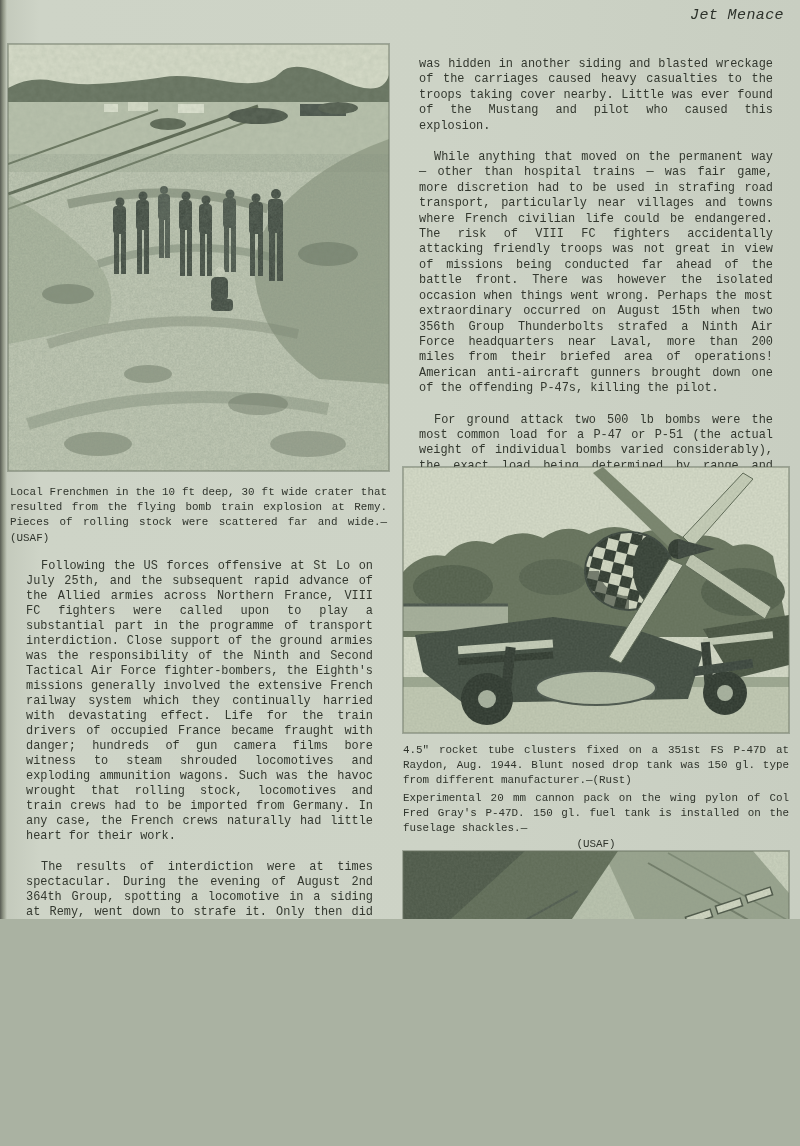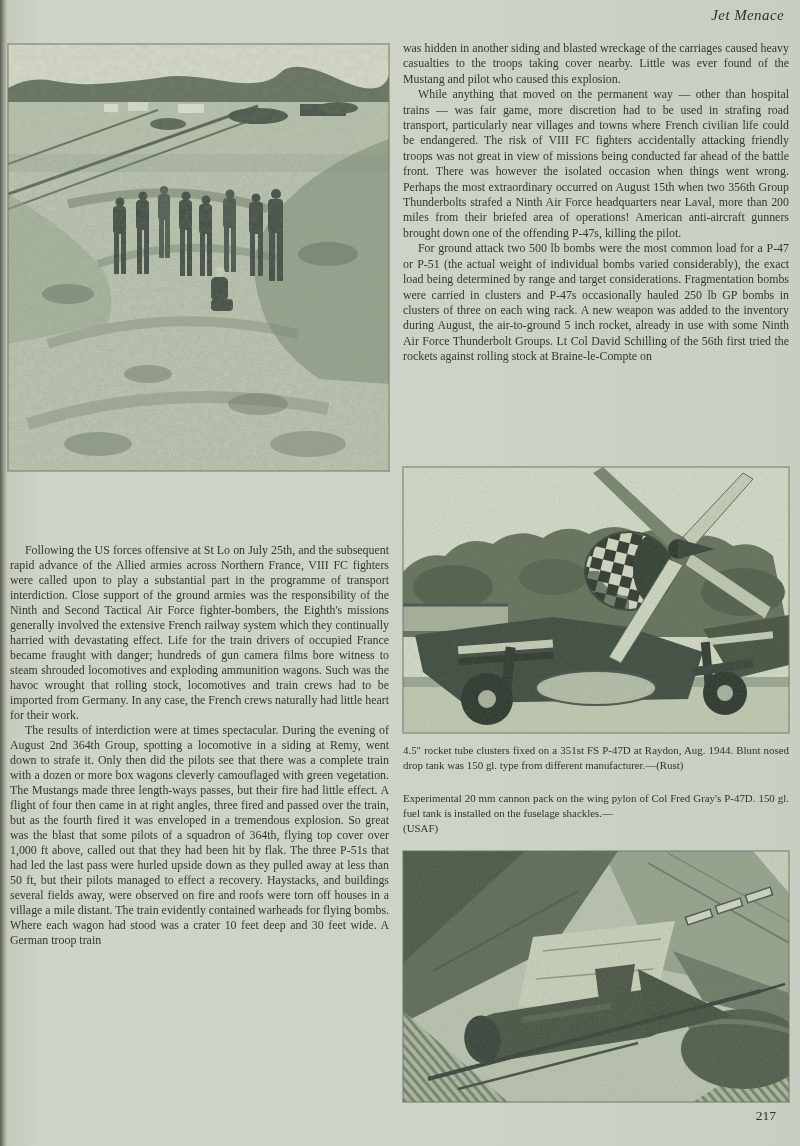--- a/index.html
+++ b/index.html
@@ -1,37 +1,37 @@
 <!DOCTYPE html>
 <html><head>
 <meta charset="utf-8">
 <style>
   html,body{margin:0;padding:0;background:#aab2a2;}
   .page{
-    position:relative;width:800px;height:1146px;overflow:hidden;
+    position:relative;width:800px;height:919px;overflow:hidden;
     background:linear-gradient(90deg,#c2c8ba 0,#ced4c7 5%,#cdd3c6 55%,#c8cec1 100%);
-    font-family:Liberation Serif, serif;color:#33382f;
+    font-family:Liberation Mono, monospace;color:#33382f;
   }
   .scan-edge{position:absolute;left:0;top:0;width:7px;height:100%;
     background:linear-gradient(90deg,#3e423a 0,#828877 45%,rgba(200,206,192,0) 100%);opacity:.8;}
   .running-head{position:absolute;top:7px;right:16px;font-style:italic;font-size:15px;
     letter-spacing:.4px;color:#2d322b;}
   figure{margin:0;}
   .photo{position:absolute;background:#c6cdbb;outline:1px solid rgba(70,80,62,.35);}
   .photo svg{display:block;width:100%;height:100%;}
   .body-text{position:absolute;text-align:justify;font-size:11.9px;color:#33382f;}
   .left-body{left:10px;top:543px;width:379px;line-height:15.0px;}
   .right-body{left:403px;top:41px;width:386px;line-height:15.4px;}
-  .body-text p{margin:0;}
+  .body-text p{margin:16px;}
   .body-text p.indent{text-indent:15px;}
   .caption{position:absolute;text-align:justify;font-size:10.9px;line-height:15.2px;color:#2f342c;}
   .caption-crater{left:10px;top:485px;width:377px;}
   .caption-rocket{left:403px;top:743px;width:386px;}
   .caption-cannon{left:403px;top:791px;width:386px;}
-  .credit{display:block;text-align:left;}
+  .credit{display:block;text-align:center;}
   .photo-crater{left:8px;top:44px;width:381px;height:427px;}
   .photo-p47{left:403px;top:467px;width:386px;height:266px;}
   .photo-cannon{left:403px;top:851px;width:386px;height:251px;}
   .page-number{position:absolute;right:24px;top:1108px;font-size:13.5px;color:#2d322b;}
 </style>
 </head>
 <body>
 
 <div class="page">
   <div class="scan-edge"></div>
@@ -130,20 +130,21 @@
             <rect x="203" y="233" width="17" height="24" rx="5"></rect>
             <rect x="203" y="255" width="22" height="12" rx="4"></rect>
           </g>
       </g>
       <rect width="381" height="427" filter="url(#grain1b)" opacity=".30"></rect>
       <rect y="110" width="381" height="317" filter="url(#grain1)" opacity=".38"></rect>
       <rect width="381" height="427" fill="none" stroke="#6a7462" stroke-width="1.5" opacity=".6"></rect>
     </svg>
   </figure>
 
+  <div class="caption caption-crater">Local Frenchmen in the 10 ft deep, 30 ft wide crater that resulted from the flying bomb train explosion at Remy. Pieces of rolling stock were scattered far and wide.—(USAF)</div>
 
   <div class="body-text left-body">
     <p class="indent">Following the US forces offensive at St Lo on July 25th, and the subsequent rapid advance of the Allied armies across Northern France, VIII FC fighters were called upon to play a substantial part in the programme of transport interdiction. Close support of the ground armies was the responsibility of the Ninth and Second Tactical Air Force fighter-bombers, the Eighth's missions generally involved the extensive French railway system which they continually harried with devastating effect. Life for the train drivers of occupied France became fraught with danger; hundreds of gun camera films bore witness to steam shrouded locomotives and exploding ammunition wagons. Such was the havoc wrought that rolling stock, locomotives and train crews had to be imported from Germany. In any case, the French crews naturally had little heart for their work.</p>
     <p class="indent">The results of interdiction were at times spectacular. During the evening of August 2nd 364th Group, spotting a locomotive in a siding at Remy, went down to strafe it. Only then did the pilots see that there was a complete train with a dozen or more box wagons cleverly camouflaged with green vegetation. The Mustangs made three length-ways passes, but their fire had little effect. A flight of four then came in at right angles, three fired and passed over the train, but as the fourth fired it was enveloped in a tremendous explosion. So great was the blast that some pilots of a squadron of 364th, flying top cover over 1,000 ft above, called out that they had been hit by flak. The three P-51s that had led the last pass were hurled upside down as they pulled away at less than 50 ft, but their pilots managed to effect a recovery. Haystacks, and buildings several fields away, were observed on fire and roofs were torn off houses in a village a mile distant. The train evidently contained warheads for flying bombs. Where each wagon had stood was a crater 10 feet deep and 30 feet wide. A German troop train</p>
   </div>
 
   <div class="body-text right-body">
     <p>was hidden in another siding and blasted wreckage of the carriages caused heavy casualties to the troops taking cover nearby. Little was ever found of the Mustang and pilot who caused this explosion.</p>
     <p class="indent">While anything that moved on the permanent way — other than hospital trains — was fair game, more discretion had to be used in strafing road transport, particularly near villages and towns where French civilian life could be endangered. The risk of VIII FC fighters accidentally attacking friendly troops was not great in view of missions being conducted far ahead of the battle front. There was however the isolated occasion when things went wrong. Perhaps the most extraordinary occurred on August 15th when two 356th Group Thunderbolts strafed a Ninth Air Force headquarters near Laval, more than 200 miles from their briefed area of operations! American anti-aircraft gunners brought down one of the offending P-47s, killing the pilot.</p>
     <p class="indent">For ground attack two 500 lb bombs were the most common load for a P-47 or P-51 (the actual weight of individual bombs varied considerably), the exact load being determined by range and target considerations. Fragmentation bombs were carried in clusters and P-47s occasionally hauled 250 lb GP bombs in clusters of three on each wing rack. A new weapon was added to the inventory during August, the air-to-ground 5 inch rocket, already in use with some Ninth Air Force Thunderbolt Groups. Lt Col David Schilling of the 56th first tried the rockets against rolling stock at Braine-le-Compte on</p>

